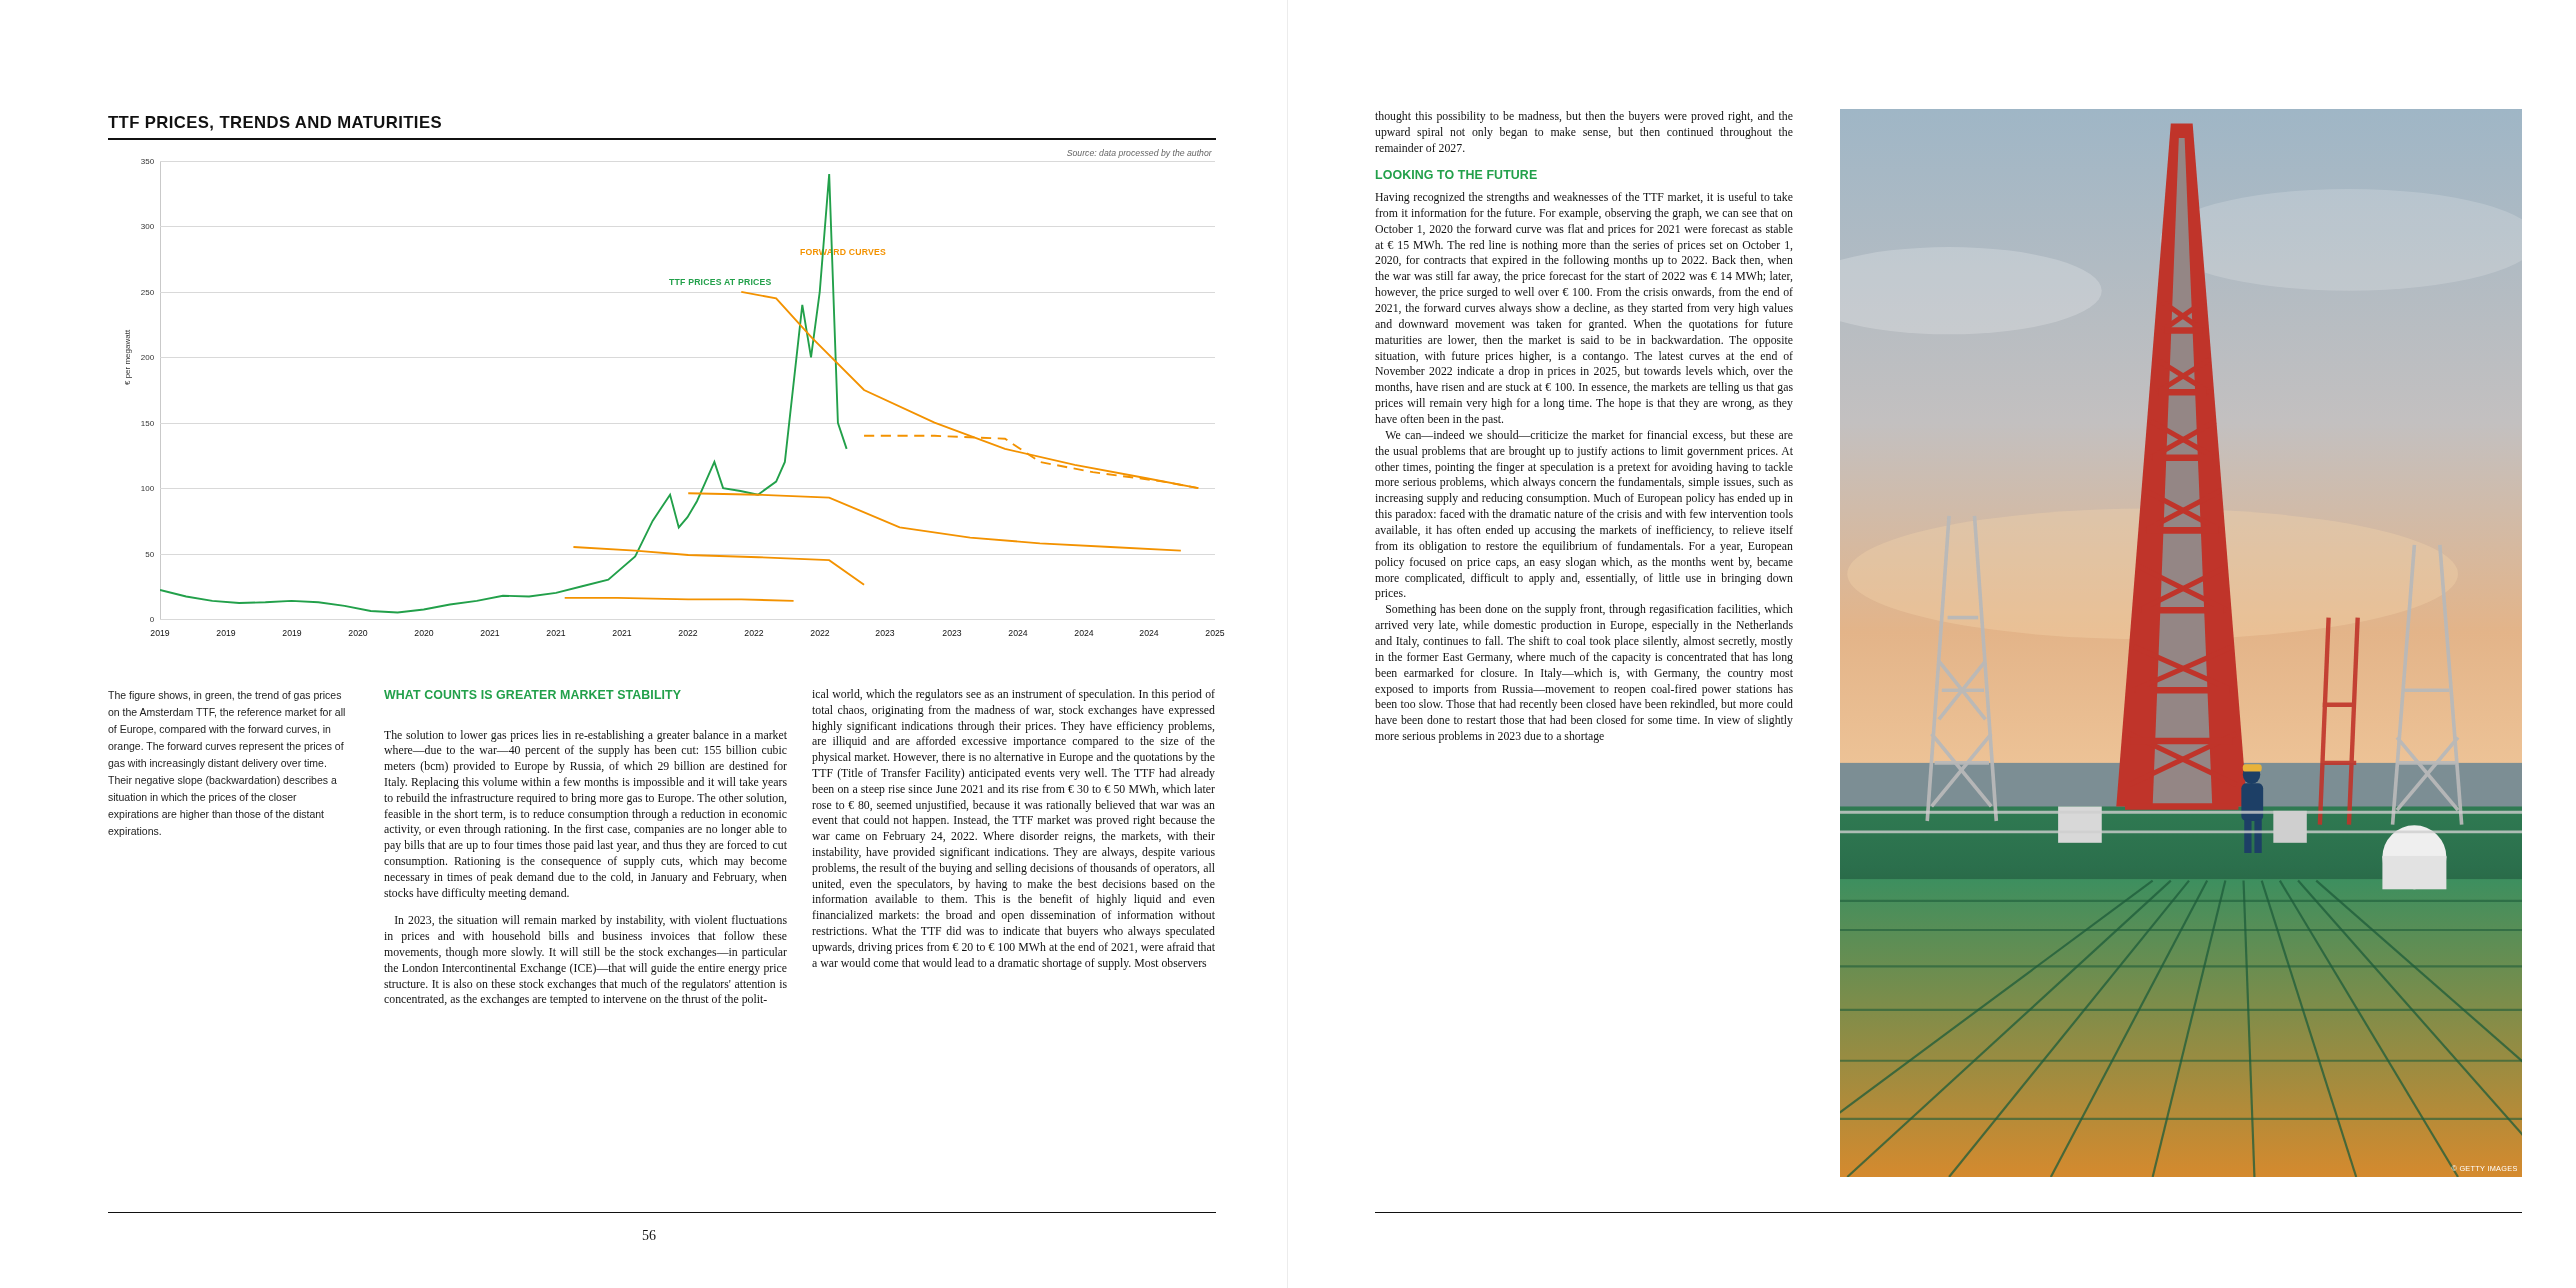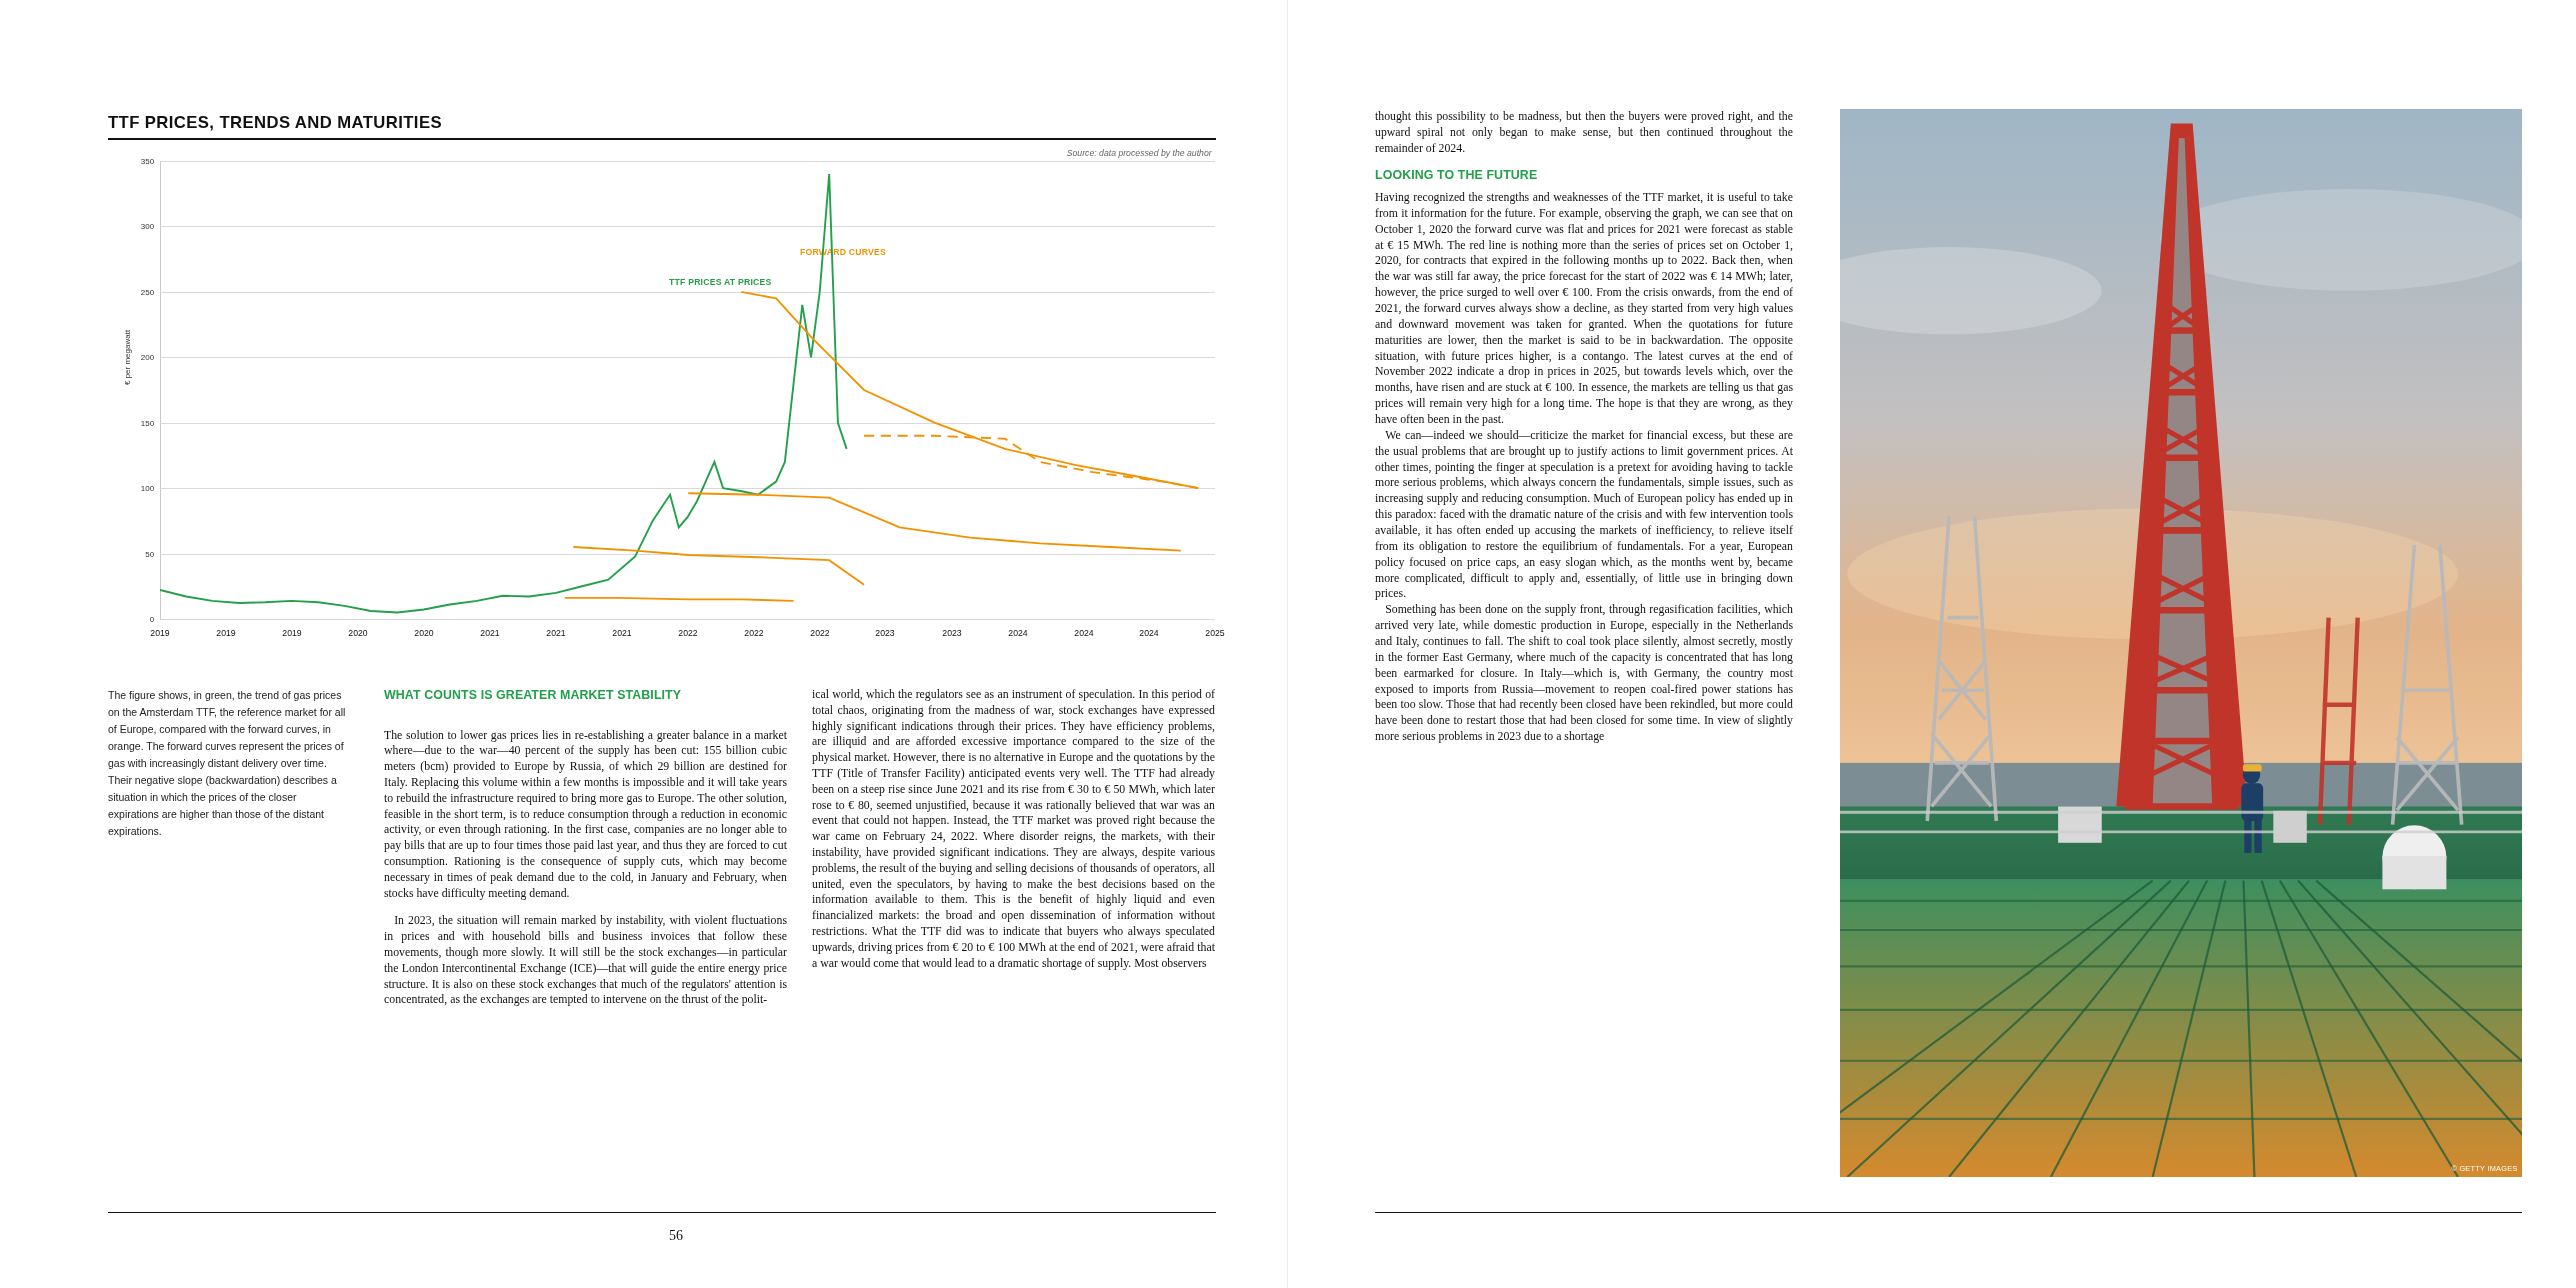--- a/index.html
+++ b/index.html
@@ -62,21 +62,21 @@
     position:absolute;top:687px;width:403px;
     font-family:"Liberation Serif",serif;font-size:11.8px;line-height:1.34;
     text-align:justify;color:#111;
   }
   .col p{margin:0;text-indent:0;}
   .col p + p{margin-top:12px;text-indent:10.2px;}
   .col1{left:384px;}
   .col2{left:812px;}
   .rule-bottom{position:absolute;left:108px;top:1212px;width:1108px;height:0.7px;background:#111;}
   .folio{
-    position:absolute;top:1228px;width:1108px;left:122px;text-align:center;
+    position:absolute;top:1228px;width:1108px;left:95px;text-align:center;
     font-family:"Liberation Serif",serif;font-size:14px;color:#111;
   }
 
   
   .r-col{
     position:absolute;left:87px;top:109px;width:418px;
     font-family:"Liberation Serif",serif;font-size:11.8px;line-height:1.345;
     text-align:justify;color:#111;
   }
   .r-col p{margin:0;}
@@ -186,21 +186,21 @@
 
     <div class="rule-bottom"></div>
     <div class="folio">56</div>
   </div>
 
   <div class="spine"></div>
 
   <div class="right-page">
 
     <div class="r-col">
-      <p>thought this possibility to be madness, but then the buyers were proved right, and the upward spiral not only began to make sense, but then continued throughout the remainder of 2024.</p>
+      <p>thought this possibility to be madness, but then the buyers were proved right, and the upward spiral not only began to make sense, but then continued throughout the remainder of 2027.</p>
       <div class="r-sec-head">LOOKING TO THE FUTURE</div>
       <p>Having recognized the strengths and weaknesses of the TTF market, it is useful to take from it information for the future. For example, observing the graph, we can see that on October 1, 2020 the forward curve was flat and prices for 2021 were forecast as stable at € 15 MWh. The red line is nothing more than the series of prices set on October 1, 2020, for contracts that expired in the following months up to 2022. Back then, when the war was still far away, the price forecast for the start of 2022 was € 14 MWh; later, however, the price surged to well over € 100. From the crisis onwards, from the end of 2021, the forward curves always show a decline, as they started from very high values and downward movement was taken for granted. When the quotations for future maturities are lower, then the market is said to be in backwardation. The opposite situation, with future prices higher, is a contango. The latest curves at the end of November 2022 indicate a drop in prices in 2025, but towards levels which, over the months, have risen and are stuck at € 100. In essence, the markets are telling us that gas prices will remain very high for a long time. The hope is that they are wrong, as they have often been in the past.</p>
       <p>We can—indeed we should—criticize the market for financial excess, but these are the usual problems that are brought up to justify actions to limit government prices. At other times, pointing the finger at speculation is a pretext for avoiding having to tackle more serious problems, which always concern the fundamentals, simple issues, such as increasing supply and reducing consumption. Much of European policy has ended up in this paradox: faced with the dramatic nature of the crisis and with few intervention tools available, it has often ended up accusing the markets of inefficiency, to relieve itself from its obligation to restore the equilibrium of fundamentals. For a year, European policy focused on price caps, an easy slogan which, as the months went by, became more complicated, difficult to apply and, essentially, of little use in bringing down prices.</p>
       <p>Something has been done on the supply front, through regasification facilities, which arrived very late, while domestic production in Europe, especially in the Netherlands and Italy, continues to fall. The shift to coal took place silently, almost secretly, mostly in the former East Germany, where much of the capacity is concentrated that has long been earmarked for closure. In Italy—which is, with Germany, the country most exposed to imports from Russia—movement to reopen coal-fired power stations has been too slow. Those that had recently been closed have been rekindled, but more could have been done to restart those that had been closed for some time. In view of slightly more serious problems in 2023 due to a shortage</p>
     </div>
 
     <div class="photo">
       <svg width="682" height="1068" viewBox="0 0 938 1470" preserveAspectRatio="none">
         <defs>
           <linearGradient id="sky" x1="0" y1="0" x2="0" y2="1">

